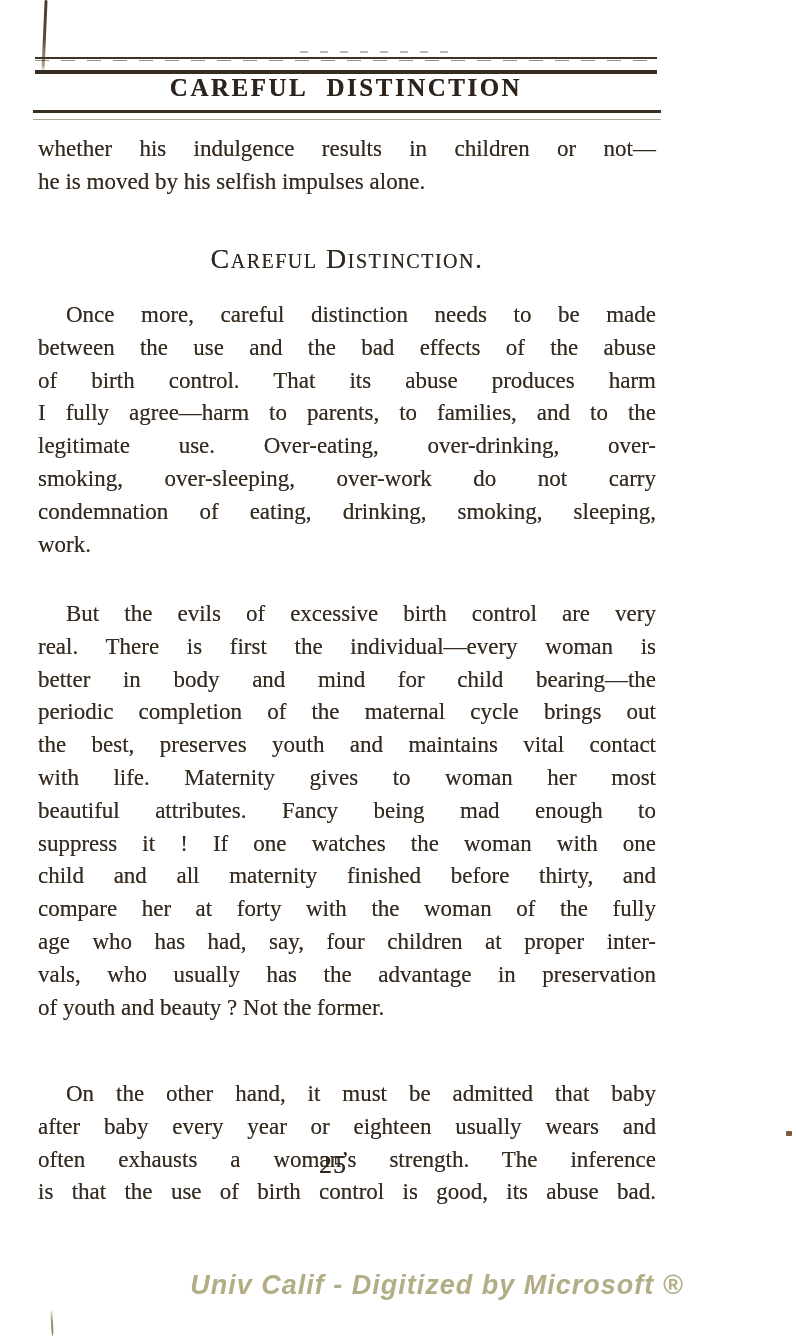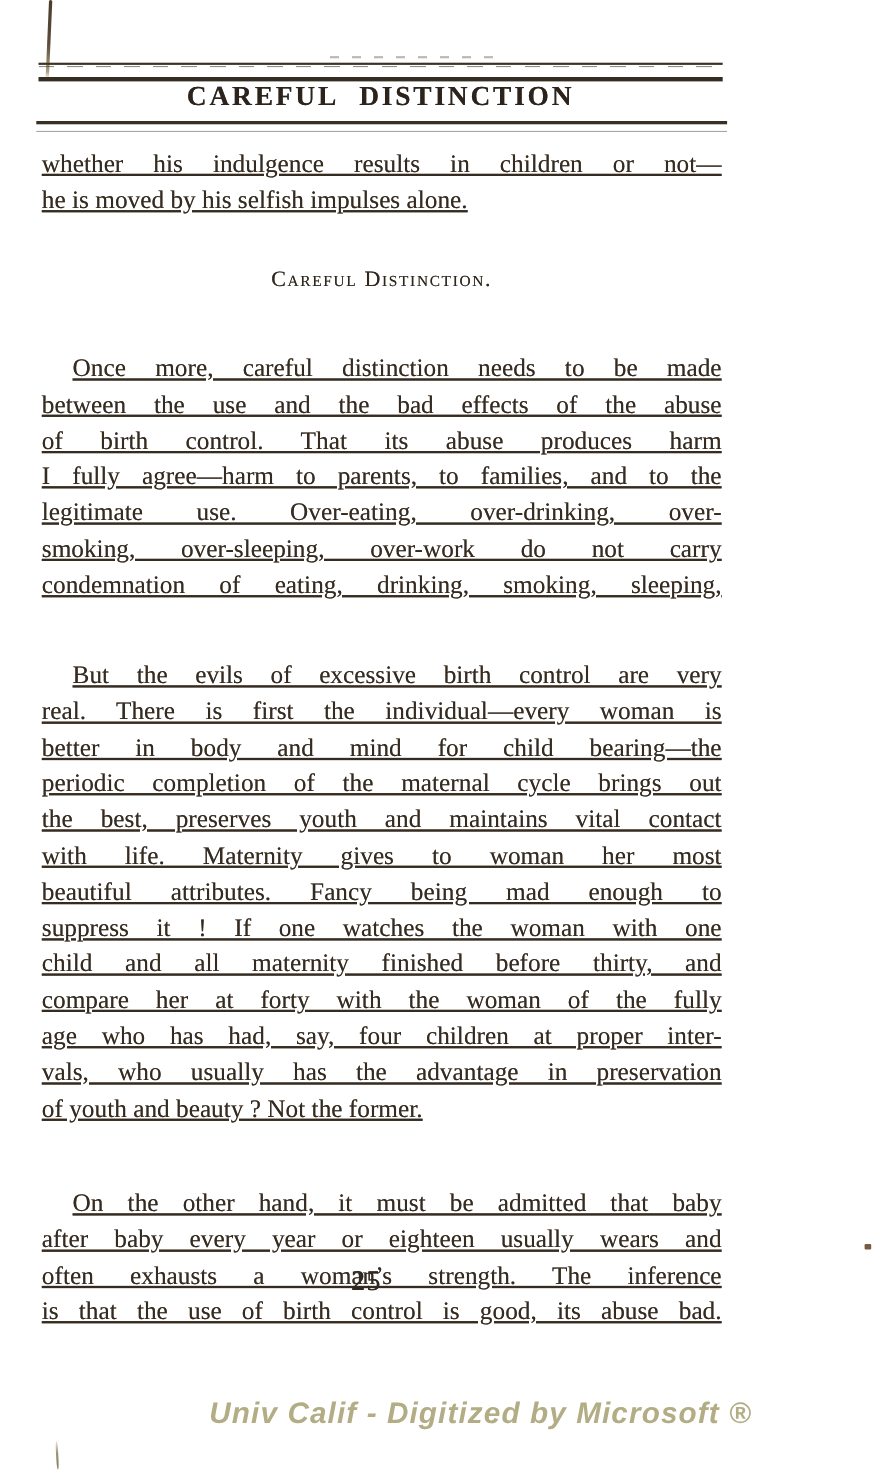--- a/index.html
+++ b/index.html
@@ -39,40 +39,40 @@
 
   .running-title {
     position: absolute; left: 36px; top: 74px; width: 620px;
     text-align: center;
     font-size: 25px; font-weight: bold;
     letter-spacing: 2.5px; word-spacing: 11px;
     color: #2c241c;
     text-shadow: 0 0 .6px rgba(44,36,28,.7);
   }
 
-  .textcol { position: absolute; left: 38px; width: 618px; text-decoration: underline; }
+  .textcol { position: absolute; left: 38px; width: 618px; }
 
   .line {
     font-size: 23px; line-height: 32.8px;
     text-align: justify; text-align-last: justify;
     text-shadow: 0 0 .5px rgba(53,43,32,.65);
   }
   .line-last { text-align-last: left; }
   .para-indent .line:first-child { text-indent: 28px; }
 
   .cont-para { top: 133px; }
-  .para-1 { top: 299px; margin-top: 20px; }
+  .para-1 { top: 299px; }
   .para-2 { top: 598px; }
   .para-3 { top: 1078px; }
 
   .section-heading {
     position: absolute; left: 38px; top: 243px; width: 618px;
     text-align: center;
     font-variant: small-caps;
-    font-size: 20px; letter-spacing: 1.5px;
+    font-size: 28px; letter-spacing: 1.5px;
     color: #30281f;
     text-shadow: 0 0 .5px rgba(48,40,31,.7);
   }
 
   .page-number {
     position: absolute; left: 24px; top: 1150px; width: 618px;
     text-align: center;
     font-size: 26px; color: #30281f;
     letter-spacing: 1px;
     text-shadow: 0 0 .5px rgba(48,40,31,.7);
@@ -130,20 +130,21 @@
   <div class="section-heading">Careful Distinction.</div>
 
   <div class="textcol para-1 para-indent">
       <div class="line">Once more, careful distinction needs to be made</div>
       <div class="line">between the use and the bad effects of the abuse</div>
       <div class="line">of birth control. That its abuse produces harm</div>
       <div class="line">I fully agree—harm to parents, to families, and to the</div>
       <div class="line">legitimate use. Over-eating, over-drinking, over-</div>
       <div class="line">smoking, over-sleeping, over-work do not carry</div>
       <div class="line">condemnation of eating, drinking, smoking, sleeping,</div>
+      <div class="line line-last">work.</div>
     </div>
 
   <div class="textcol para-2 para-indent">
       <div class="line">But the evils of excessive birth control are very</div>
       <div class="line">real. There is first the individual—every woman is</div>
       <div class="line">better in body and mind for child bearing—the</div>
       <div class="line">periodic completion of the maternal cycle brings out</div>
       <div class="line">the best, preserves youth and maintains vital contact</div>
       <div class="line">with life. Maternity gives to woman her most</div>
       <div class="line">beautiful attributes. Fancy being mad enough to</div>

